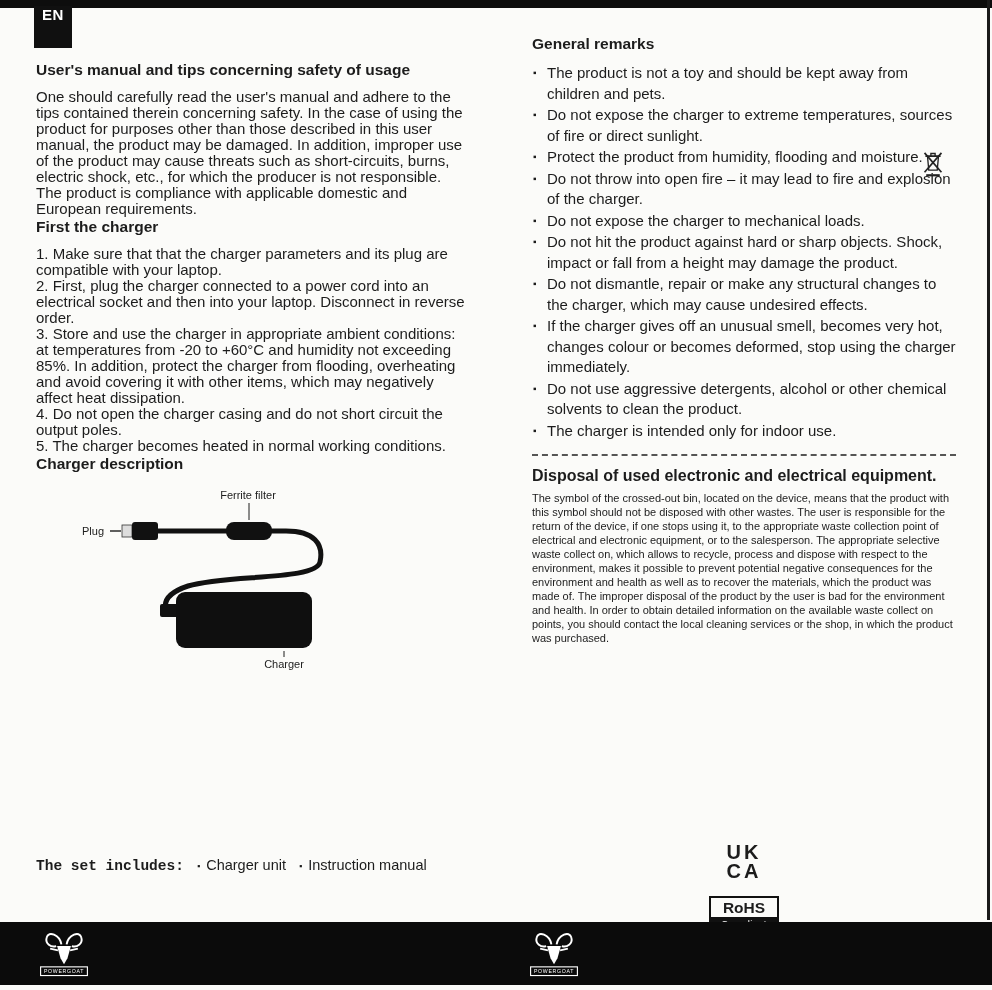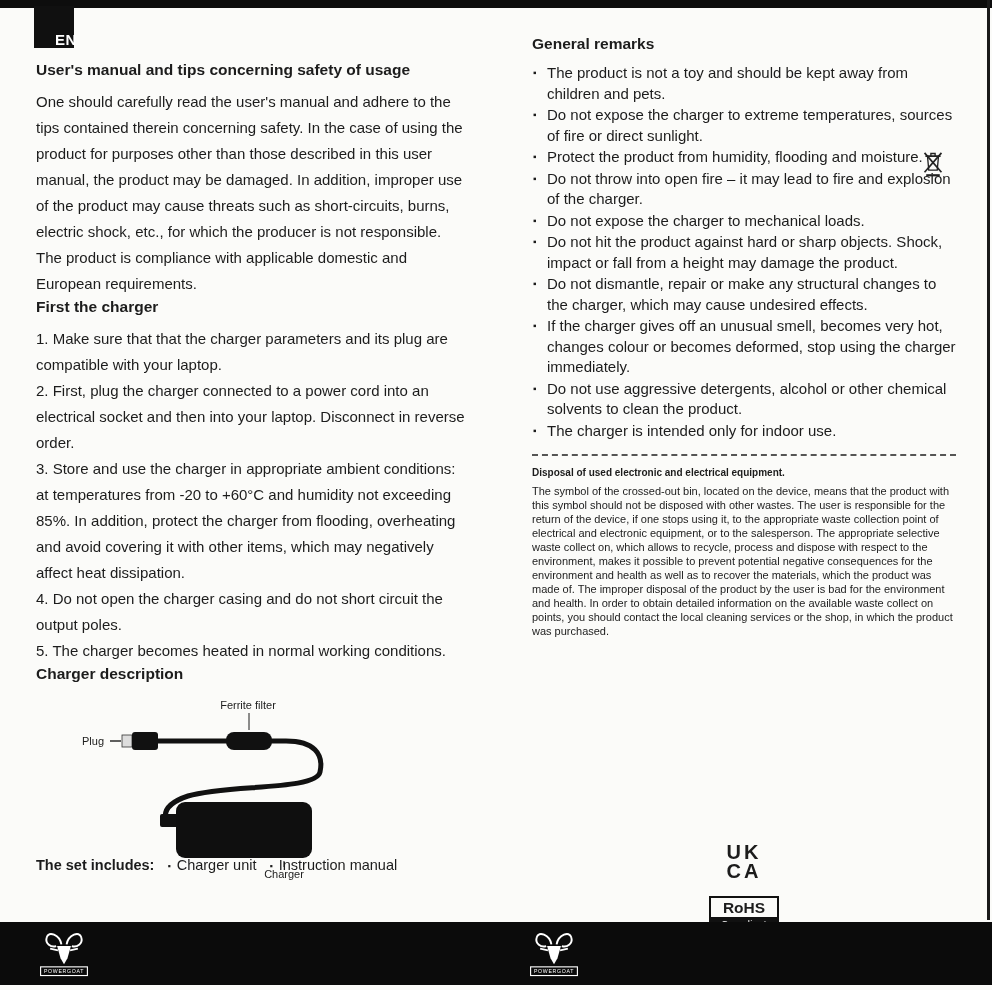--- a/index.html
+++ b/index.html
@@ -3,40 +3,40 @@
 <meta charset="utf-8">
 <style>
   html,body{margin:0;padding:0;background:#e8e8e6;}
   .page{
     position:relative;width:992px;height:990px;background:#fbfbf9;
     font-family:"Liberation Sans",sans-serif;color:#1c1c1c;overflow:hidden;
   }
   .scan-top-edge{position:absolute;left:0;top:0;width:100%;height:8px;background:#0d0d0d;}
   .scan-right-edge{position:absolute;right:2px;top:0;width:3px;height:920px;background:#1a1a1a;}
   .lang-badge{
-    position:absolute;left:34px;top:6px;width:16px;height:42px;background:#101010;color:#fff;
-    display:flex;align-items:flex-end;justify-content:center;font-weight:bold;font-size:15px;letter-spacing:.5px;padding-left:24px;
+    position:absolute;left:34px;top:6px;width:38px;height:42px;background:#101010;color:#fff;
+    display:flex;align-items:flex-start;justify-content:center;font-weight:bold;font-size:15px;letter-spacing:.5px;
   }
   .col-left{position:absolute;left:36px;top:60px;width:432px;}
   .col-right{position:absolute;left:532px;top:34px;width:424px;}
   h2.sec{font-size:15.5px;font-weight:bold;margin:0 0 9px 0;line-height:20px;}
   .mt{margin-top:16px;}
-  p.body,p.step{font-size:15px;line-height:26px;margin:0;}
+  p.body,p.step{font-size:15px;line-height:16px;margin:0;}
   ul.remarks{list-style:none;margin:0;padding:0;}
   ul.remarks li{
     position:relative;padding-left:15px;font-size:15px;line-height:20.5px;margin:0 0 1px 0;
   }
   ul.remarks li::before{content:"▪";position:absolute;left:1px;top:0;font-size:10px;line-height:20.5px;}
   .dashed-divider{border:0;border-top:2px dashed #555;margin:13px 0 11px 0;}
-  .disposal-head{font-size:10px;font-weight:bold;margin:0 0 6px 0;}
+  .disposal-head{font-size:16px;font-weight:bold;margin:0 0 6px 0;}
   .disposal-body{font-size:11px;line-height:14px;margin:0;}
   .diagram{margin:12px 0 0 40px;}
   .diagram svg{display:block;}
   .set-line{position:absolute;left:36px;top:857px;font-size:14.5px;}
-  .set-label{font-weight:bold;}
+  .set-label{font-weight:bold;font-family:Liberation Mono, monospace;}
   .set-item{margin-left:9px;}
   .set-item::before{content:"▪";font-size:9px;margin-right:6px;vertical-align:1px;}
   .marks{position:absolute;left:532px;top:843px;width:424px;display:flex;align-items:center;justify-content:flex-end;gap:15px;flex-direction:column;}
   .ukca{font-weight:bold;font-size:20px;line-height:.95;letter-spacing:3px;text-align:left;}
   .rohs{border:2.5px solid #111;width:66px;text-align:center;background:#fff0;}
   .rohs-top{font-weight:bold;font-size:15.5px;padding:1px 2px 0 2px;}
   .rohs-bottom{background:#111;color:#fff;font-size:9.5px;padding:1px 0 2px 0;letter-spacing:.3px;}
   .ce-mark{font-weight:bold;font-size:26px;letter-spacing:4px;}
   .corner-bin{position:absolute;left:922px;top:148px;}
   .footer-bar{position:absolute;left:0;top:922px;width:100%;height:63px;background:#0b0b0b;}

